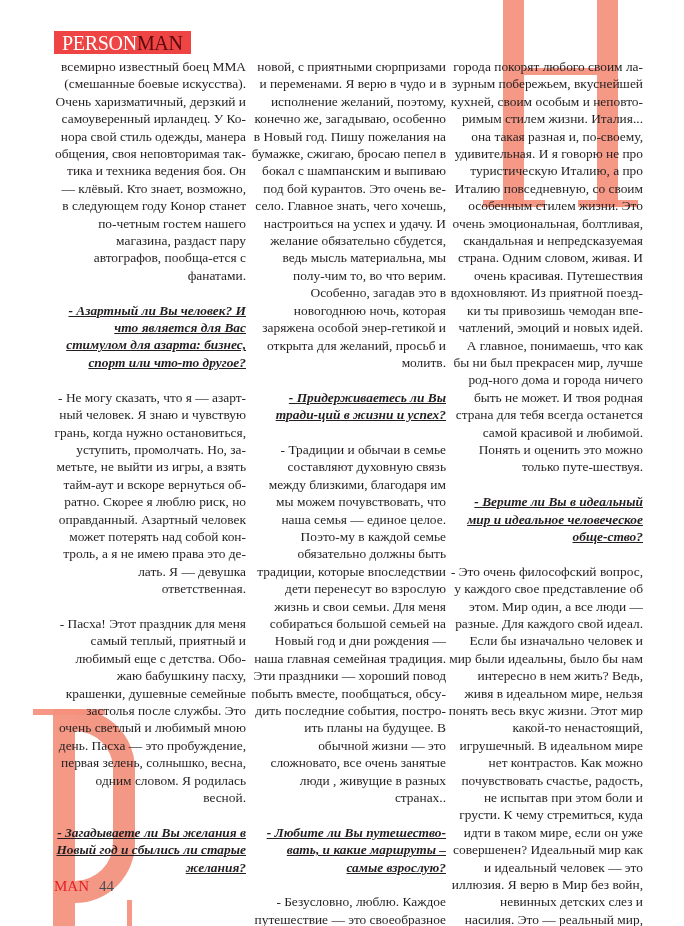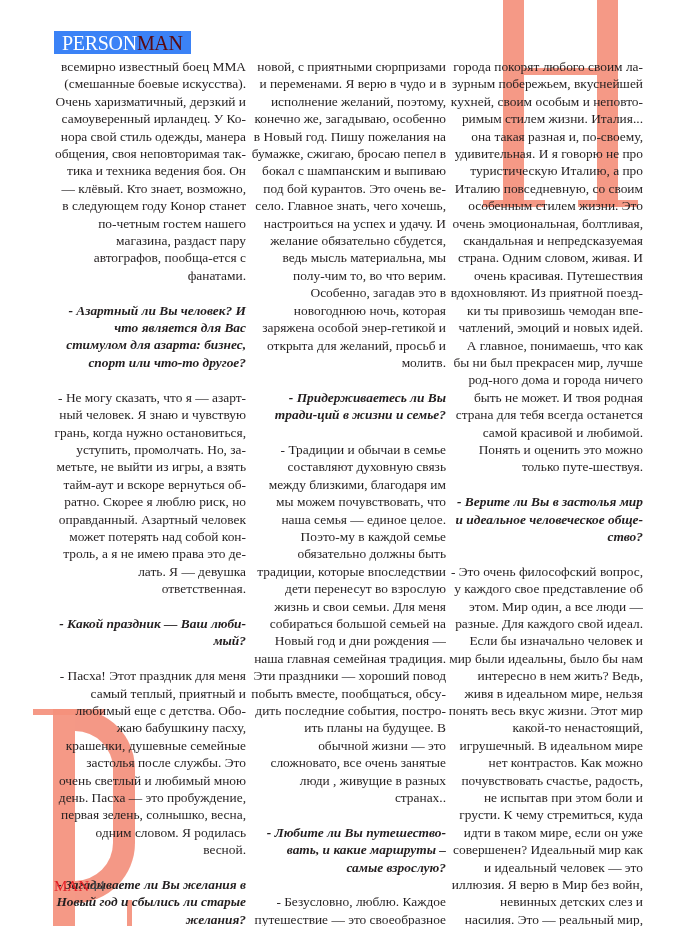--- a/index.html
+++ b/index.html
@@ -1,30 +1,30 @@
 <!DOCTYPE html>
 <html><head>
 <meta charset="utf-8">
 <style>
   html, body { margin: 0; padding: 0; }
   body { width: 684px; height: 926px; background: #ffffff; position: relative; overflow: hidden; font-family: "DejaVu Serif", "Liberation Serif", serif; color: #231f20; }
   .deco { position: absolute; background: #f4907c; opacity: 0.92; z-index: 0; }
   .deco-bowl { position: absolute; border: 22px solid #f4907c; border-left: none; border-radius: 0 60px 60px 0; opacity: 0.92; z-index: 0; background: transparent; }
-  .header-bar { position: absolute; left: 54px; top: 31px; width: 137px; height: 23px; background: #3b82f6; z-index: 2; display: flex; align-items: center; padding-left: 8px; box-sizing: border-box; font-family: "Liberation Serif", serif; font-size: 20px; letter-spacing: -0.3px; line-height: 1; }
+  .header-bar { position: absolute; left: 54px; top: 31px; width: 137px; height: 23px; background: #ef4444; z-index: 2; display: flex; align-items: center; padding-left: 8px; box-sizing: border-box; font-family: "Liberation Serif", serif; font-size: 20px; letter-spacing: -0.3px; line-height: 1; }
   .header-bar .person { color: #ffffff; }
   .header-bar .man { color: #5b0a0e; }
   .col { position: absolute; z-index: 1; font-family: "Liberation Serif", serif; font-size: 13.4px; line-height: 17.4px; color: #231f20; }
   .col p { margin: 0 0 17.4px 0; white-space: pre-line; text-align: right; }
-  .col p.q { font-style: italic; font-weight: bold; }
+  .col p.q { font-style: italic; font-weight: bold; text-decoration: underline; }
   .col1 { left: 54px; top: 58px; width: 192px; }
   .col2 { left: 251px; top: 58px; width: 195px; }
   .col3 { left: 448px; top: 58px; width: 195px; }
   .footer { position: absolute; left: 54px; top: 878px; z-index: 2; font-family: "Liberation Serif", serif; font-size: 15px; }
   .footer .brand { color: #e42026; }
-  .footer .page { color: #4d4d4f; margin-left: 1px; }
+  .footer .page { color: #4d4d4f; margin-left: 10px; }
 </style>
 </head>
 <body>
 
 <div class="deco" style="left:503px; top:0; width:21px; height:207px;"></div>
 <div class="deco" style="left:597px; top:0; width:21px; height:207px;"></div>
 <div class="deco" style="left:524px; top:68px; width:73px; height:7px;"></div>
 <div class="deco" style="left:483px; top:200px; width:62px; height:7px;"></div>
 <div class="deco" style="left:578px; top:200px; width:60px; height:7px;"></div>
 
@@ -35,35 +35,34 @@
 
 <div class="header-bar">
   <span class="person">PERSON</span>
     <span class="man">MAN</span>
 </div>
 
 <div class="col col1">
   <p>всемирно известный боец ММА (смешанные боевые искусства). Очень харизматичный, дерзкий и самоуверенный ирландец. У Ко-нора свой стиль одежды, манера общения, своя неповторимая так-тика и техника ведения боя. Он — клёвый. Кто знает, возможно, в следующем году Конор станет по-четным гостем нашего магазина, раздаст пару автографов, пообща-ется с фанатами.</p>
   <p class="q">- Азартный ли Вы человек? И что является для Вас стимулом для азарта: бизнес, спорт или что-то другое?</p>
   <p>- Не могу сказать, что я — азарт-ный человек. Я знаю и чувствую грань, когда нужно остановиться, уступить, промолчать. Но, за-метьте, не выйти из игры, а взять тайм-аут и вскоре вернуться об-ратно. Скорее я люблю риск, но оправданный. Азартный человек может потерять над собой кон-троль, а я не имею права это де-лать. Я — девушка ответственная.</p>
-  <p class="q">- Какой праздник — Ваш люби-мый?</p>
   <p>- Пасха! Этот праздник для меня самый теплый, приятный и любимый еще с детства. Обо-жаю бабушкину пасху, крашенки, душевные семейные застолья после службы. Это очень светлый и любимый мною день. Пасха — это пробуждение, первая зелень, солнышко, весна, одним словом. Я родилась весной.</p>
   <p class="q">- Загадываете ли Вы желания в Новый год и сбылись ли старые желания?</p>
 
 </div>
 
 <div class="col col2">
   <p>новой, с приятными сюрпризами и переменами. Я верю в чудо и в исполнение желаний, поэтому, конечно же, загадываю, особенно в Новый год. Пишу пожелания на бумажке, сжигаю, бросаю пепел в бокал с шампанским и выпиваю под бой курантов. Это очень ве-село. Главное знать, чего хочешь, настроиться на успех и удачу. И желание обязательно сбудется, ведь мысль материальна, мы полу-чим то, во что верим. Особенно, загадав это в новогоднюю ночь, которая заряжена особой энер-гетикой и открыта для желаний, просьб и молитв.</p>
-  <p class="q">- Придерживаетесь ли Вы тради-ций в жизни и семье?</p>
+  <p class="q">- Придерживаетесь ли Вы тради-ций в жизни и успех?</p>
   <p>- Традиции и обычаи в семье составляют духовную связь между близкими, благодаря им мы можем почувствовать, что наша семья — единое целое. Поэто-му в каждой семье обязательно должны быть традиции, которые впоследствии дети перенесут во взрослую жизнь и свои семьи. Для меня собираться большой семьей на Новый год и дни рождения — наша главная семейная традиция. Эти праздники — хороший повод побыть вместе, пообщаться, обсу-дить последние события, постро-ить планы на будущее. В обычной жизни — это сложновато, все очень занятые люди , живущие в разных странах..</p>
   <p class="q">- Любите ли Вы путешество-вать, и какие маршруты – самые взрослую?</p>
   <p>- Безусловно, люблю. Каждое путешествие — это своеобразное приключение. Это всегда что-то новое и интересное. В путеше-ствии ты познаешь мир и само-го себя. Очень люблю Европу, особенно Юг Франции. Старые добрые Канны, тусовочное Сан-Тропе, роскошное Монако… Эти</p>
 </div>
 
 <div class="col col3">
   <p>города покорят любого своим ла-зурным побережьем, вкуснейшей кухней, своим особым и неповто-римым стилем жизни. Италия... она такая разная и, по-своему, удивительная. И я говорю не про туристическую Италию, а про Италию повседневную, со своим особенным стилем жизни. Это очень эмоциональная, болтливая, скандальная и непредсказуемая страна. Одним словом, живая. И очень красивая. Путешествия вдохновляют. Из приятной поезд-ки ты привозишь чемодан впе-чатлений, эмоций и новых идей. А главное, понимаешь, что как бы ни был прекрасен мир, лучше род-ного дома и города ничего быть не может. И твоя родная страна для тебя всегда останется самой красивой и любимой. Понять и оценить это можно только путе-шествуя.</p>
-  <p class="q">- Верите ли Вы в застолья мир и идеальное человеческое обще-ство?</p>
+  <p class="q">- Верите ли Вы в идеальный мир и идеальное человеческое обще-ство?</p>
   <p>- Это очень философский вопрос, у каждого свое представление об этом. Мир один, а все люди — разные. Для каждого свой идеал. Если бы изначально человек и мир были идеальны, было бы нам интересно в нем жить? Ведь, живя в идеальном мире, нельзя понять весь вкус жизни. Этот мир какой-то ненастоящий, игрушечный. В идеальном мире нет контрастов. Как можно почувствовать счастье, радость, не испытав при этом боли и грусти. К чему стремиться, куда идти в таком мире, если он уже совершенен? Идеальный мир как и идеальный человек — это иллюзия. Я верю в Мир без войн, невинных детских слез и насилия. Это — реальный мир, который наше общество может построить. Просто человек должен оставать-ся человеком. Не забывать о таких понятиях как любовь, доброта и честь.</p>
 </div>
 
 <div class="footer">
   <span class="brand">MAN</span><span class="page">44</span>
 </div>
 
 </body></html>

